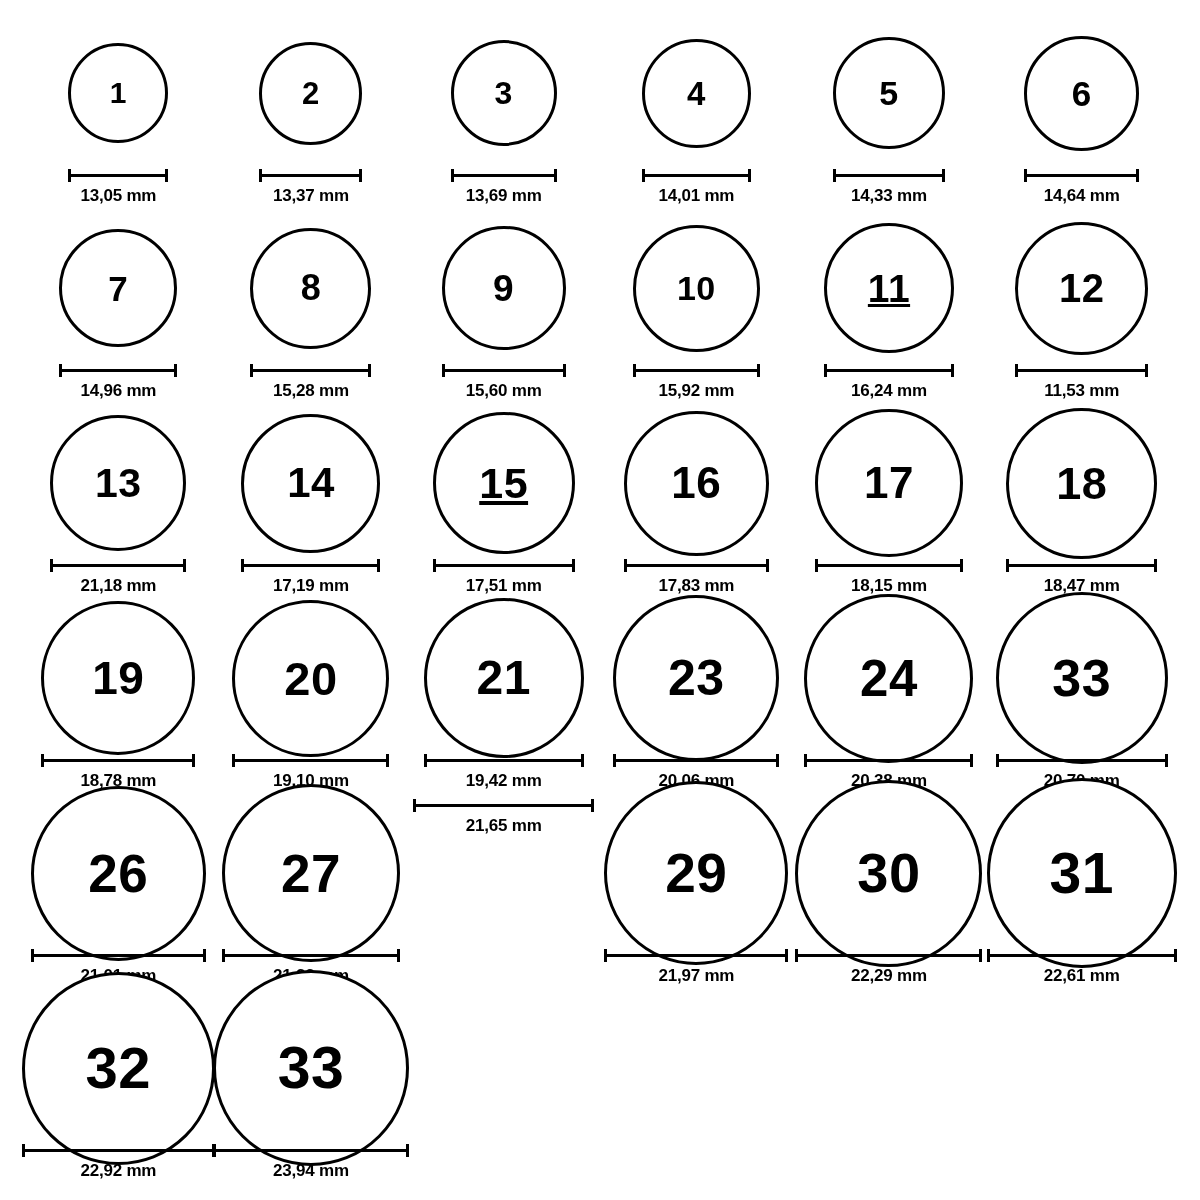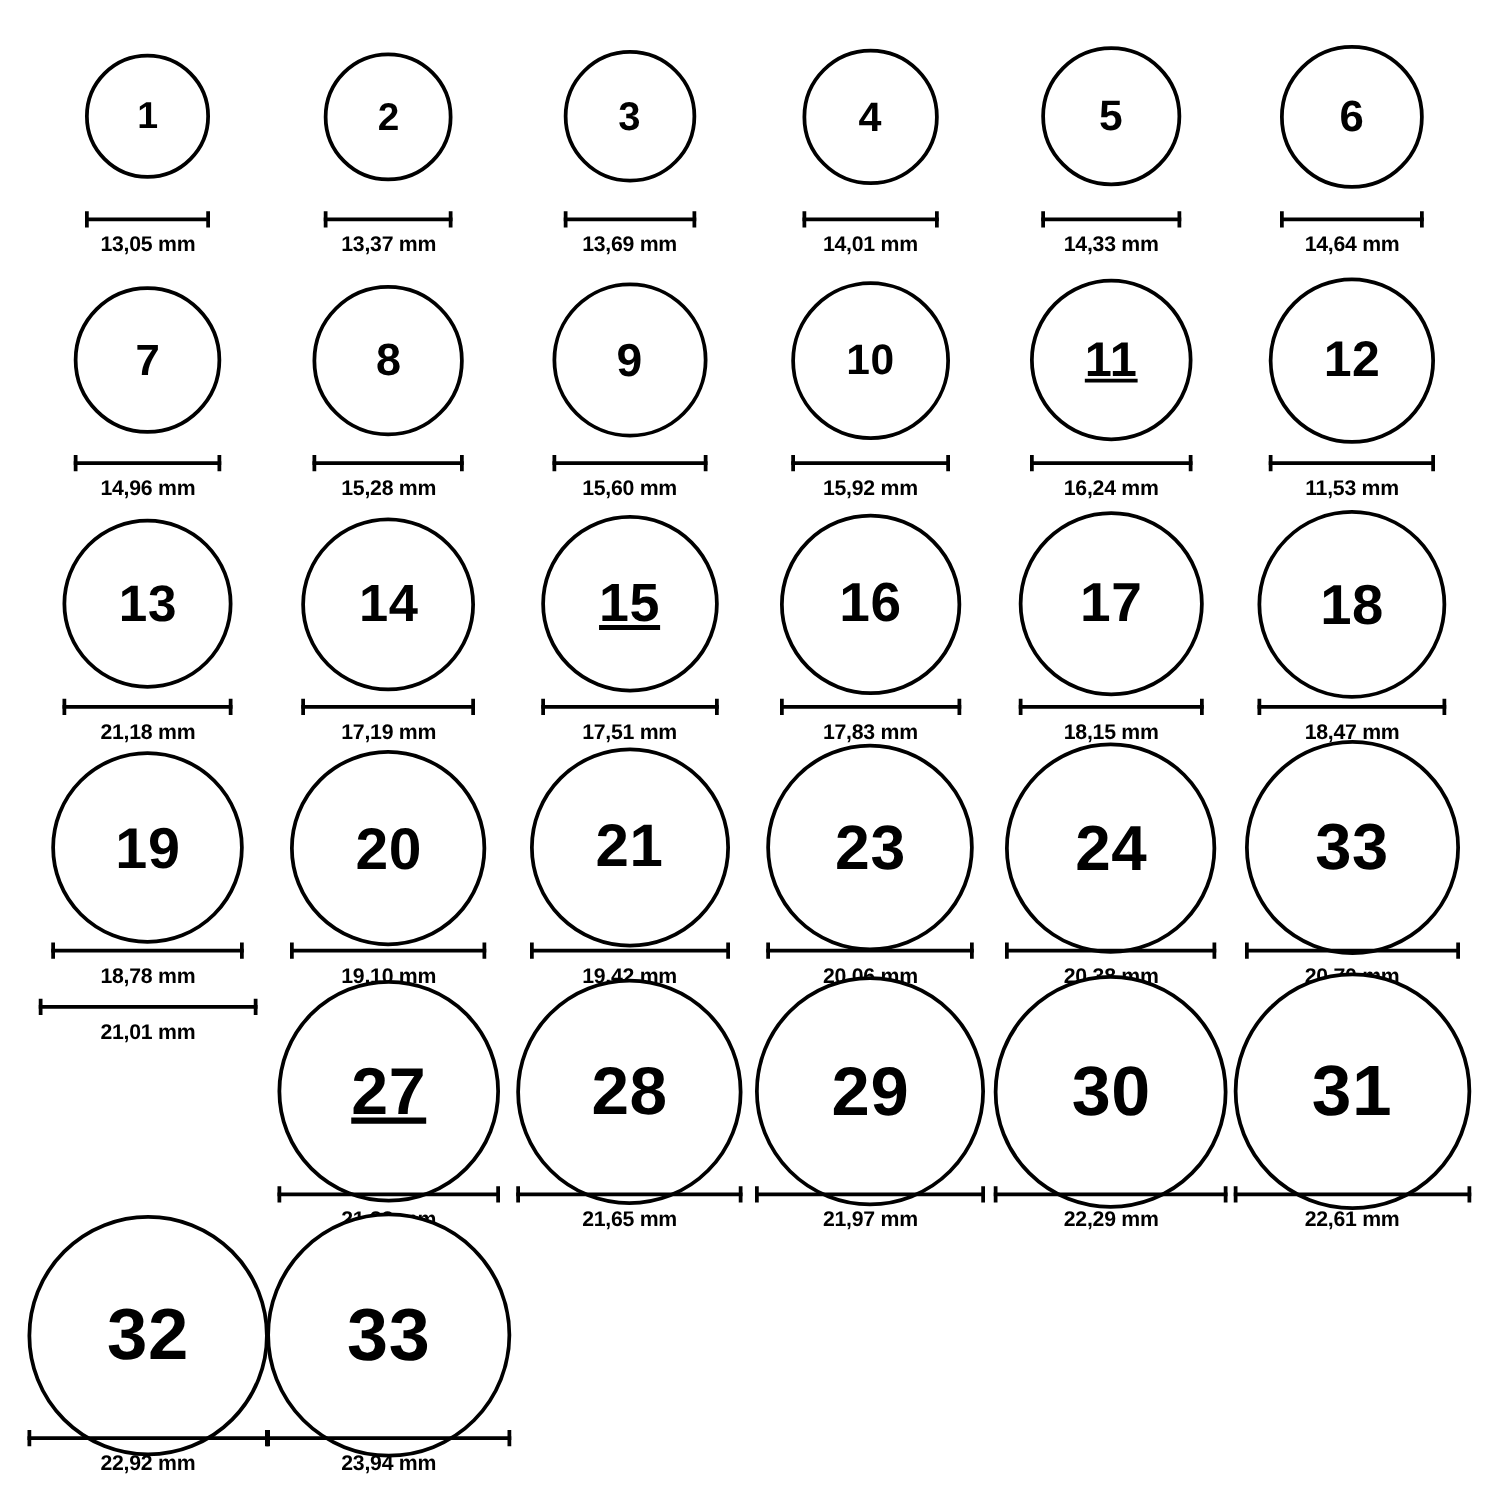--- a/index.html
+++ b/index.html
@@ -352,42 +352,42 @@
           <div class="circle" style="width: 172px; height: 172px;">
             <span class="num" style="font-size: 52px;">33</span>
           </div>
         </div>
         <div class="measure">
           <div class="bar" style="width: 172px;"></div>
         </div>
         <div class="label">20,70 mm</div>
       </div>
       <div class="cell">
+        <div class="circle-wrap">
+          <div class="circle" style="width: 175px; height: 175px;">
+            <span class="num" style="font-size: 53px;">26</span>
+          </div>
+        </div>
         <div class="measure">
           <div class="bar" style="width: 175px;"></div>
         </div>
         <div class="label">21,01 mm</div>
       </div>
       <div class="cell">
         <div class="circle-wrap">
-          <div class="circle" style="width: 178px; height: 178px; text-decoration: underline;">
+          <div class="circle" style="width: 178px; height: 178px;">
             <span class="num" style="font-size: 53px;">27</span>
           </div>
         </div>
         <div class="measure">
           <div class="bar" style="width: 178px;"></div>
         </div>
         <div class="label">21,33 mm</div>
       </div>
       <div class="cell">
-        <div class="circle-wrap">
-          <div class="circle" style="width: 181px; height: 181px;">
-            <span class="num" style="font-size: 54px;">28</span>
-          </div>
-        </div>
         <div class="measure">
           <div class="bar" style="width: 181px;"></div>
         </div>
         <div class="label">21,65 mm</div>
       </div>
       <div class="cell">
         <div class="circle-wrap">
           <div class="circle" style="width: 184px; height: 184px;">
             <span class="num" style="font-size: 55px;">29</span>
           </div>

